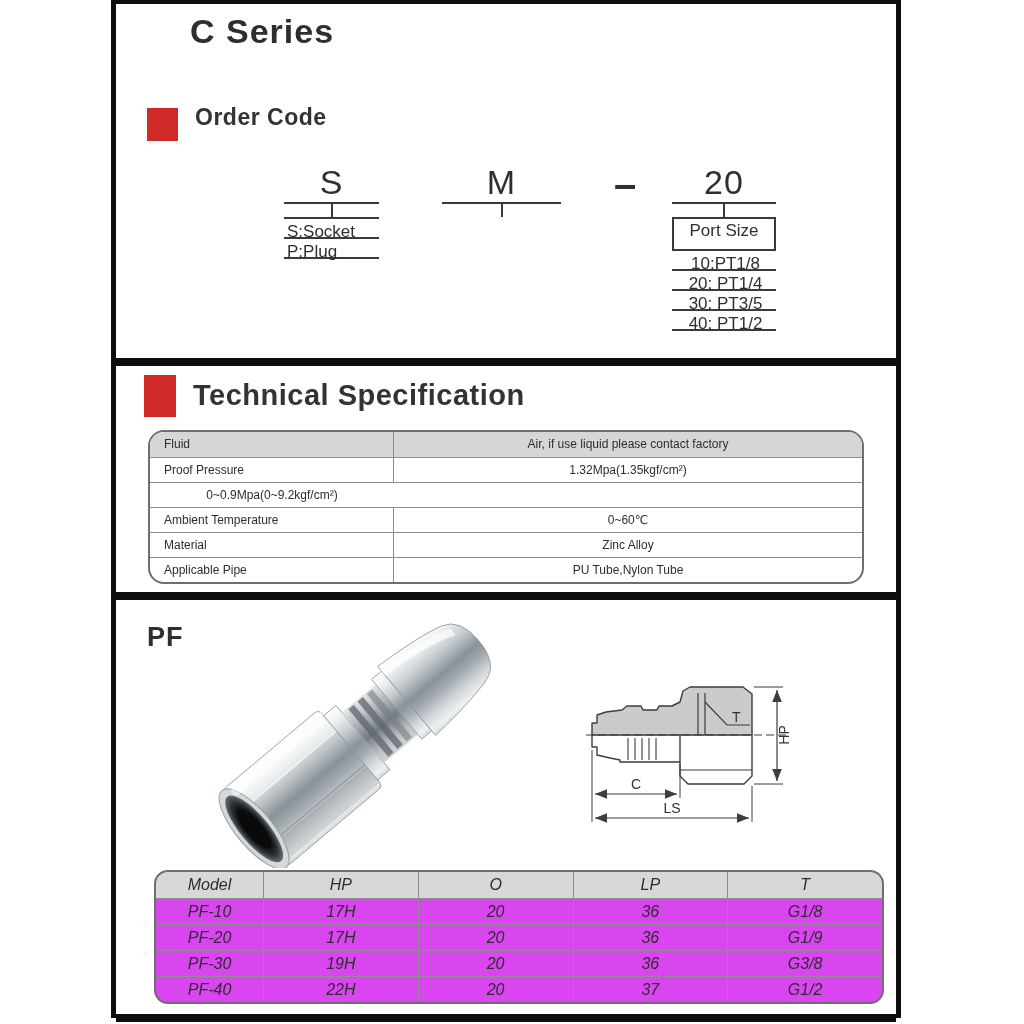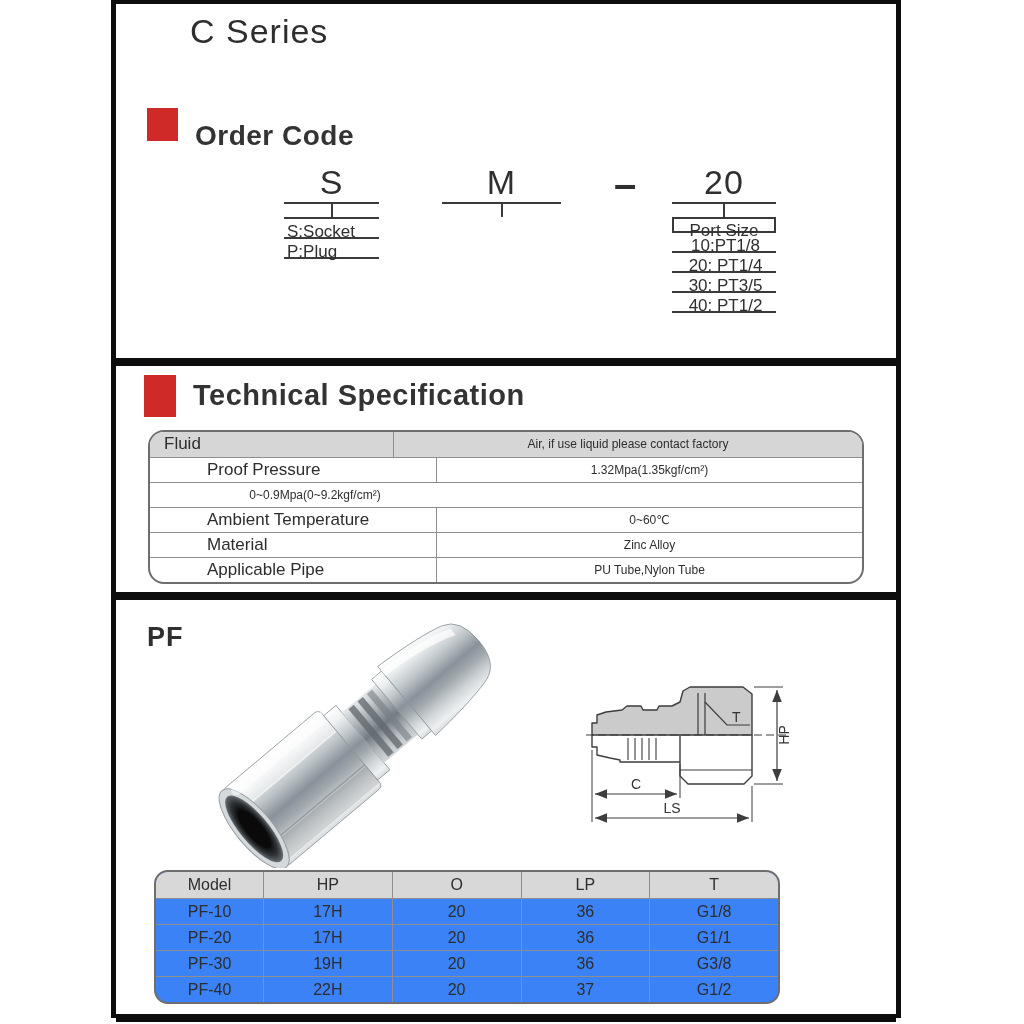--- a/index.html
+++ b/index.html
@@ -10,56 +10,56 @@
     background:#fff; border-left:5px solid #0d0d0d; border-right:5px solid #0d0d0d;
     border-top:4px solid #0d0d0d; }
   .panel { position:absolute; left:0; right:0; background:#fff; overflow:visible; }
   .p1 { top:0; height:354px; }
   .p2 { top:362px; height:226px; }
   .p3 { top:596px; height:414px; }
   .hbar { position:absolute; left:0; right:0; height:8px; background:#0d0d0d; }
   .bar1 { top:354px; } .bar2 { top:588px; } .bar3 { top:1010px; }
 
   .series-title { position:absolute; left:74px; top:8px; font-size:34px;
-    font-weight:400; letter-spacing:1px; color:#2e2e2e; }
+    font-weight:700; letter-spacing:1px; color:#2e2e2e; }
   .red-sq { display:inline-block; background:#d02a28; }
   .sq1 { position:absolute; left:31px; top:104px; width:31px; height:33px; }
-  .t1  { position:absolute; left:79px; top:116px; font-size:28px; letter-spacing:0.5px; color:#333; }
+  .t1  { position:absolute; left:79px; top:100px; font-size:23px; letter-spacing:0.5px; color:#333; }
   .sq2 { position:absolute; left:28px; top:9px; width:32px; height:42px; }
   .t2  { position:absolute; left:77px; top:13px; font-size:29px; letter-spacing:0.5px; color:#333; }
 
   
   .oc-group { position:absolute; top:158px; }
   .oc-code { text-align:center; font-size:34px; color:#2f2f2f; height:42px; line-height:40px;
     border-bottom:2px solid #3a3a3a; letter-spacing:1px; }
   .oc-tick { width:2px; height:13px; background:#3a3a3a; margin:0 auto; }
   .oc-list { list-style:none; border-top:2px solid #3a3a3a; }
   .oc-list li { height:20px; line-height:25px; border-bottom:2px solid #3a3a3a;
     font-size:17px; padding-left:3px; color:#2f2f2f; }
-  .oc-portbox { border:2px solid #3a3a3a; height:16px; line-height:24px;
+  .oc-portbox { border:2px solid #3a3a3a; height:34px; line-height:24px;
     text-align:center; font-size:17px; color:#2f2f2f; }
   .oc-dash { position:absolute; left:486px; top:156px; width:46px; text-align:center;
     font-size:40px; font-weight:bold; color:#2f2f2f; line-height:48px; }
 
   
   .spec-table { position:absolute; left:32px; top:64px; width:716px;
     border:2px solid #6e6e6e; border-radius:16px; overflow:hidden; background:#fff; }
   .spec-row { display:grid; grid-template-columns:244px 1fr; height:25px; }
-  .spec-row + .spec-row { border-top:1px solid #8e8e8e;padding-left:43px; }
+  .spec-row + .spec-row { border-top:1px solid #8e8e8e; }
   .spec-row.hdr { background:#d6d6d6; }
-  .spec-label { padding-left:14px; line-height:24px; font-size:17px;
+  .spec-label { padding-left:14px; line-height:24px; font-size:12px;
     border-right:1px solid #8e8e8e; color:#2d2d2d; }
   .spec-value { text-align:center; line-height:24px; font-size:12px; color:#2d2d2d; }
 
   .pf-label { position:absolute; left:31px; top:22px; font-size:27px;
     letter-spacing:1px; color:#2f2f2f; }
 
   
-  .model-table { position:absolute; left:38px; top:270px; width:626px;
-    border:2px solid #6e6e6e; border-radius:14px; overflow:hidden; background:#3b82f6; }
+  .model-table { position:absolute; left:38px; top:270px; width:730px;
+    border:2px solid #6e6e6e; border-radius:14px; overflow:hidden; background:#d946ef;font-style:italic; }
   .mt-row { display:grid; grid-template-columns:107px 1fr 1fr 1fr 1fr; height:26px; }
   .mt-row + .mt-row { border-top:1px solid #8e8e8e; }
   .mt-row.hdr { background:#d8d8d8; }
   .mt-cell { text-align:center; line-height:25px; font-size:16px; color:#2d2d2d;
     border-left:1px solid #8e8e8e; }
   .mt-cell:first-child { border-left:none; }
 
   .photo-svg { position:absolute; left:85px; top:2px; }
   .draw-svg { position:absolute; left:468px; top:80px; }
   .draw-svg text { font-size:14px; fill:#333; }
@@ -243,21 +243,21 @@
         <div class="mt-cell">17H</div>
         <div class="mt-cell">20</div>
         <div class="mt-cell">36</div>
         <div class="mt-cell">G1/8</div>
       </div>
       <div class="mt-row">
         <div class="mt-cell">PF-20</div>
         <div class="mt-cell">17H</div>
         <div class="mt-cell">20</div>
         <div class="mt-cell">36</div>
-        <div class="mt-cell">G1/1</div>
+        <div class="mt-cell">G1/9</div>
       </div>
       <div class="mt-row">
         <div class="mt-cell">PF-30</div>
         <div class="mt-cell">19H</div>
         <div class="mt-cell">20</div>
         <div class="mt-cell">36</div>
         <div class="mt-cell">G3/8</div>
       </div>
       <div class="mt-row">
         <div class="mt-cell">PF-40</div>

